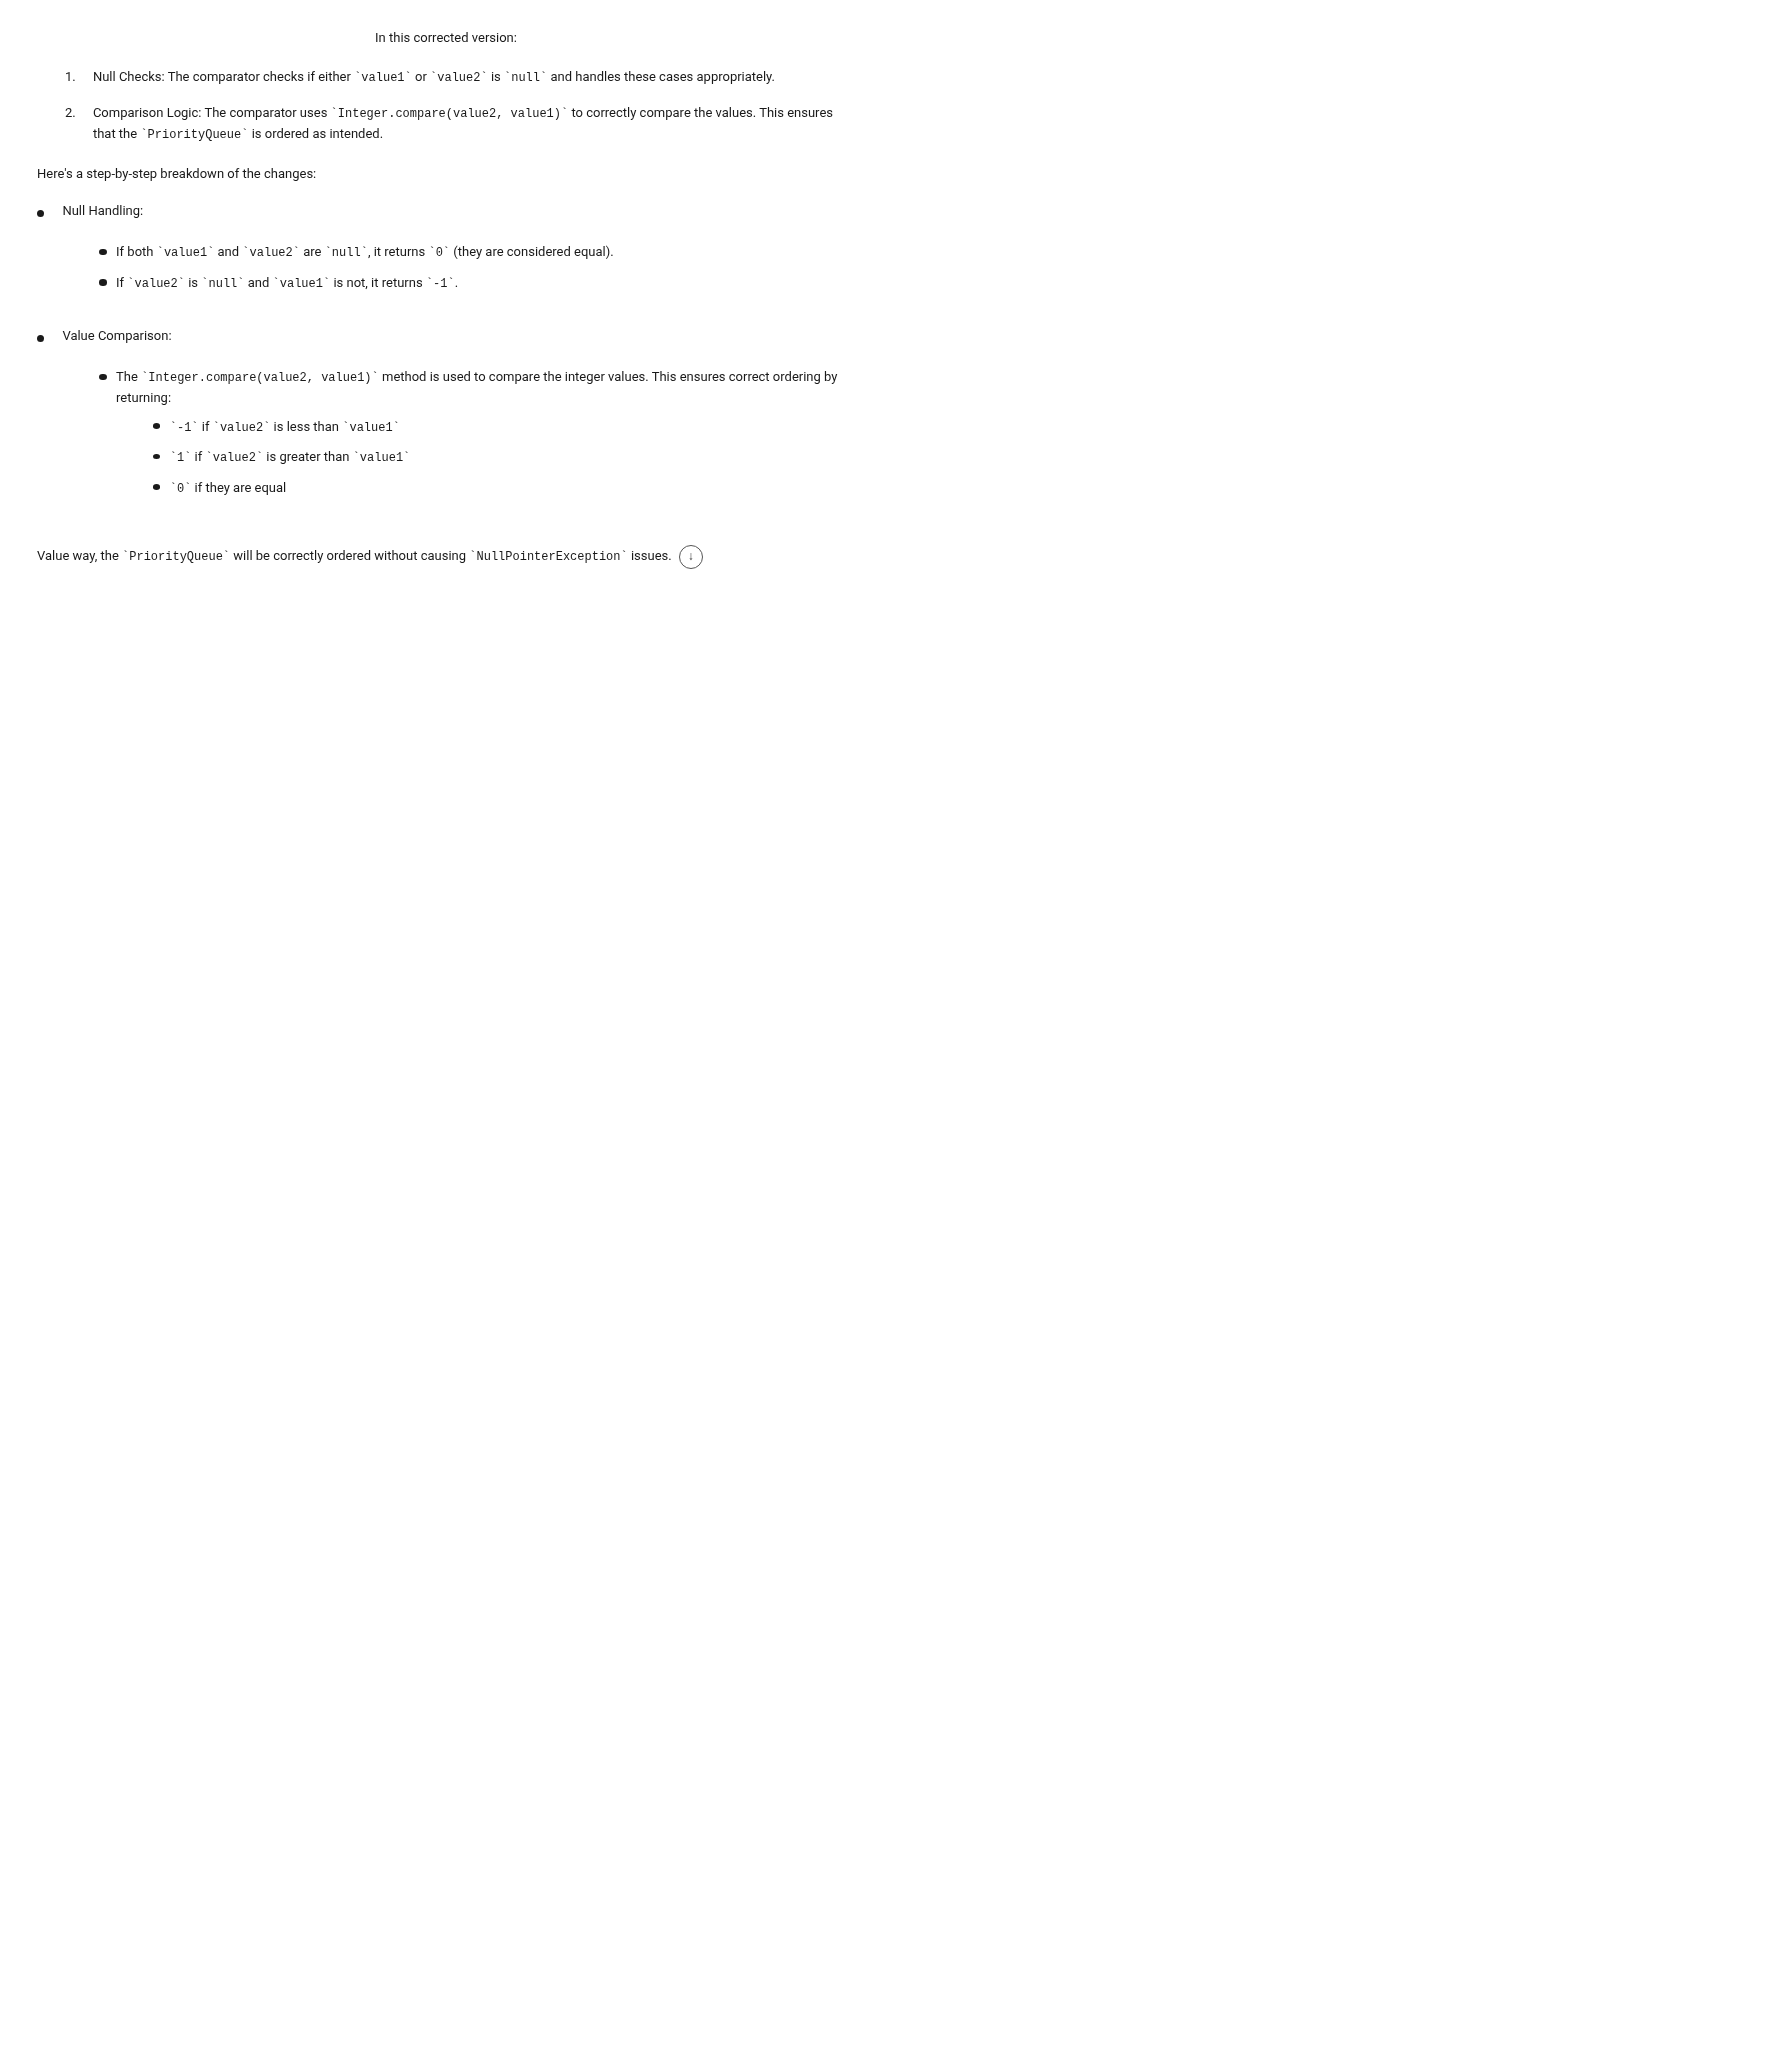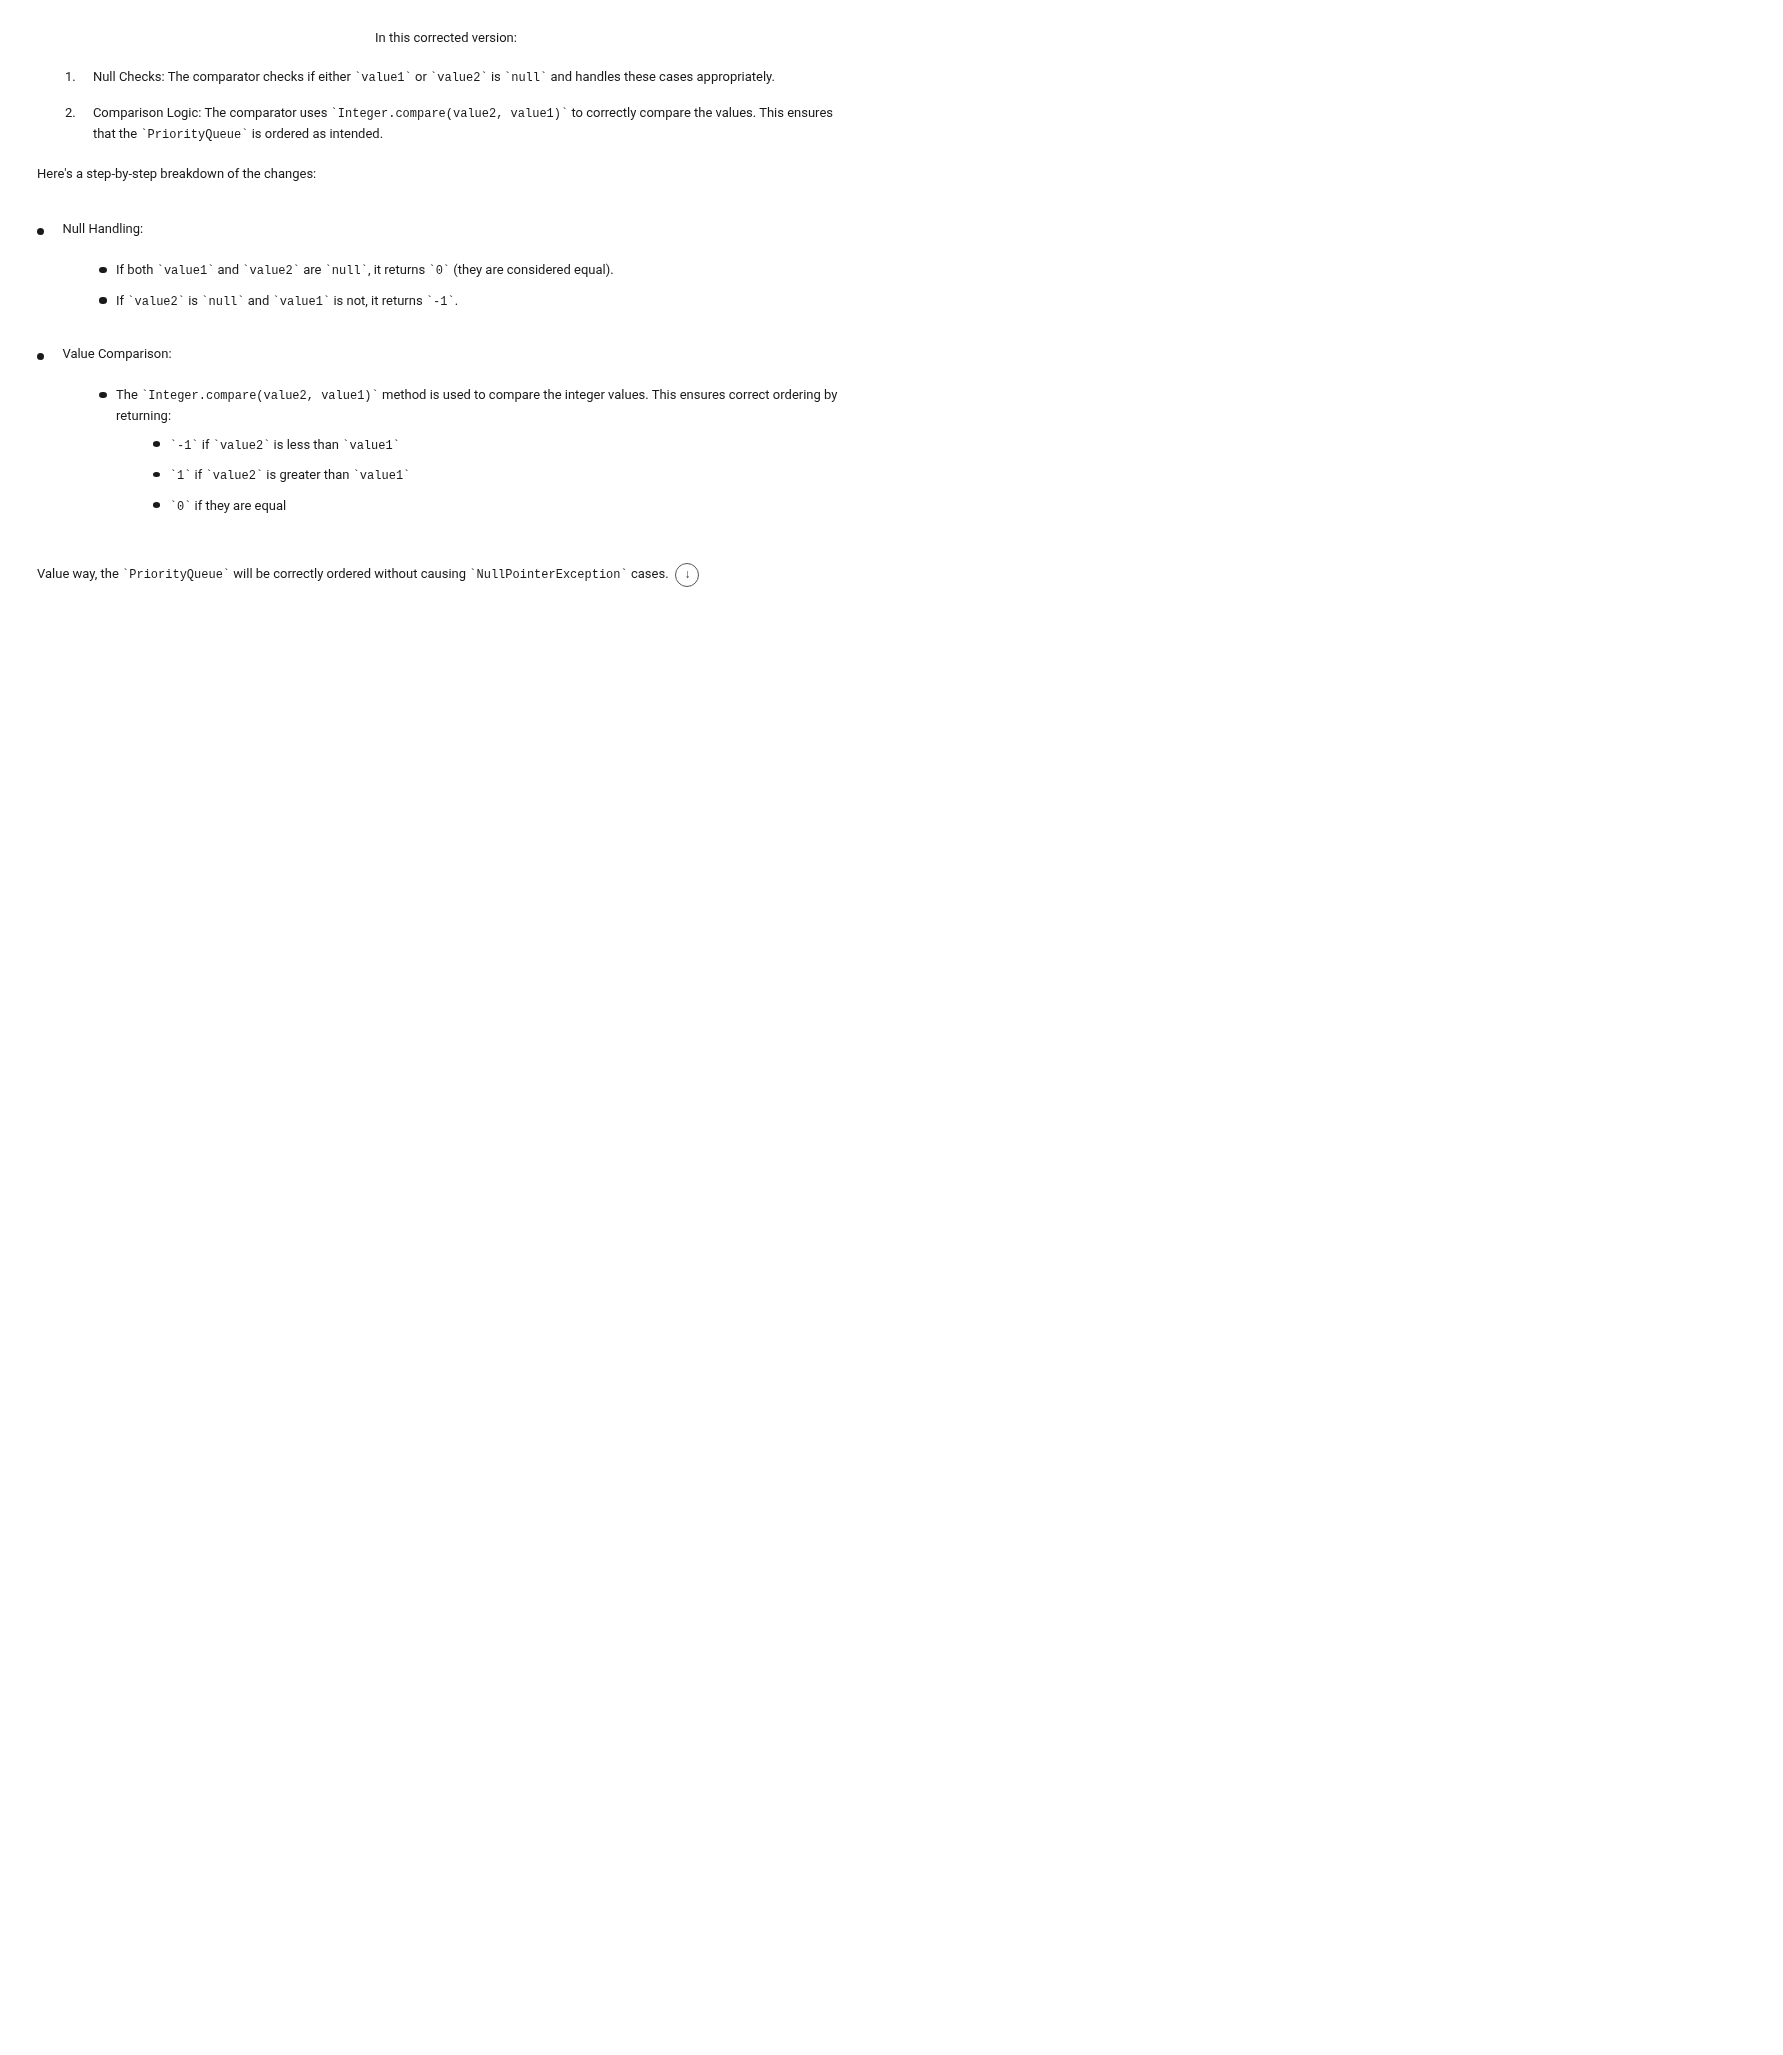--- a/index.html
+++ b/index.html
@@ -50,21 +50,21 @@
       font-weight: 400;
     }
 
     code, .code-inline {
       font-family: 'Courier New', Courier, monospace;
       font-size: 12px;
       background: transparent;
     }
 
     .step-intro {
-      margin-bottom: 35px;
+      margin-bottom: 17px;
       font-size: 13px;
     }
 
     .bullet-list {
       list-style: none;
       padding-left: 18.6px;
       margin-bottom: 14px;
     }
 
     .bullet-list > li {
@@ -223,16 +223,16 @@
               </li>
             </ul>
           </div>
         </li>
       </ul>
     </div>
   </div>
 </div>
 
 <p class="final-text">
-  <span>Value way, the </span><code>`PriorityQueue`</code><span> will be correctly ordered without causing </span><code>`NullPointerException`</code><span> cases.</span>
+  <span>Value way, the </span><code>`PriorityQueue`</code><span> will be correctly ordered without causing </span><code>`NullPointerException`</code><span> issues.</span>
   <span class="scroll-down-icon">↓</span>
 </p>
 
 
 </body></html>

